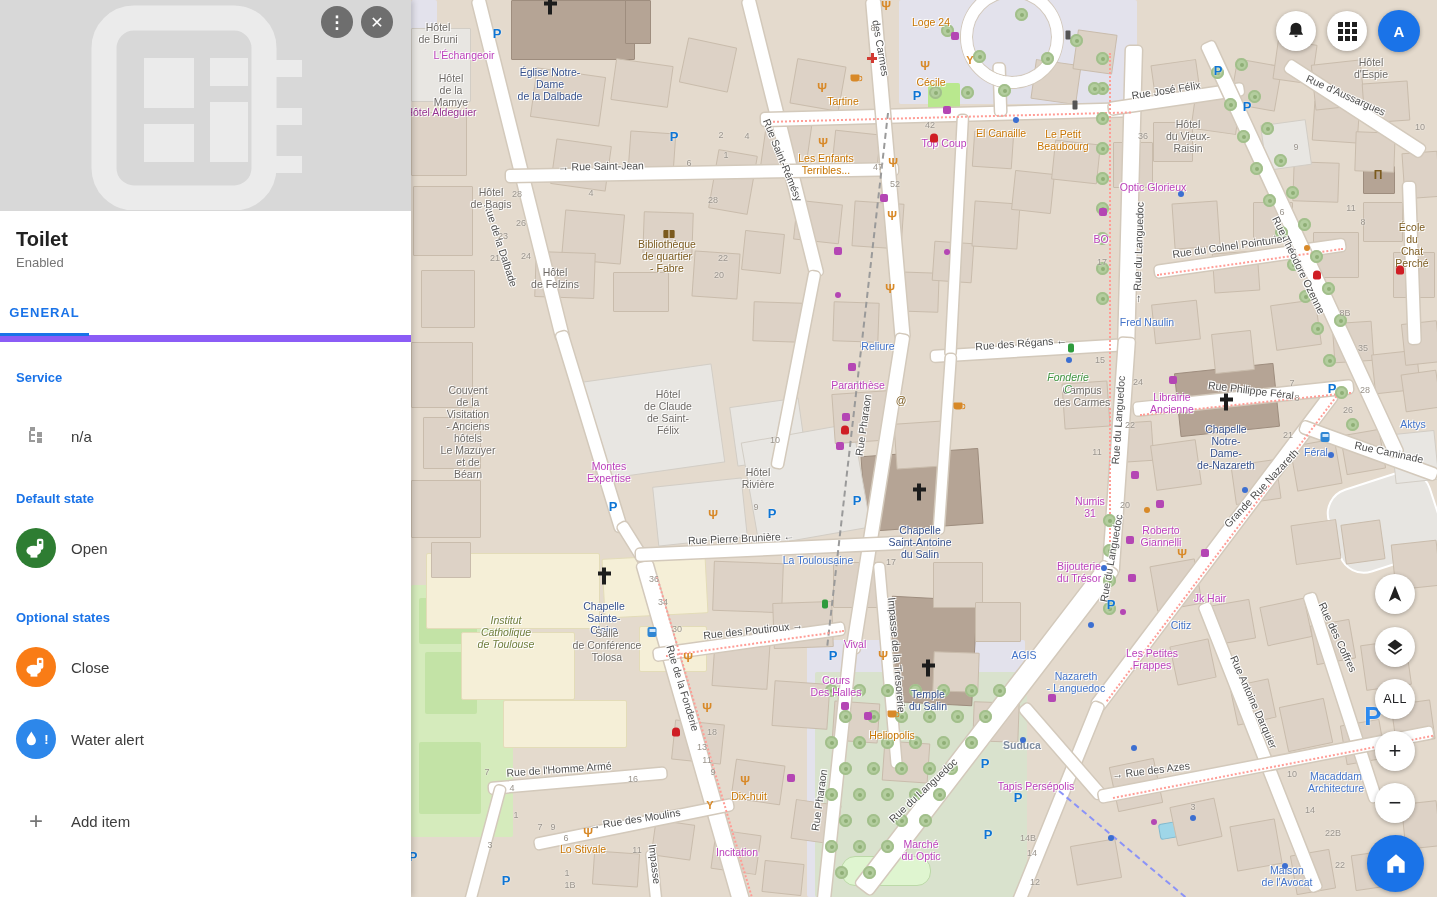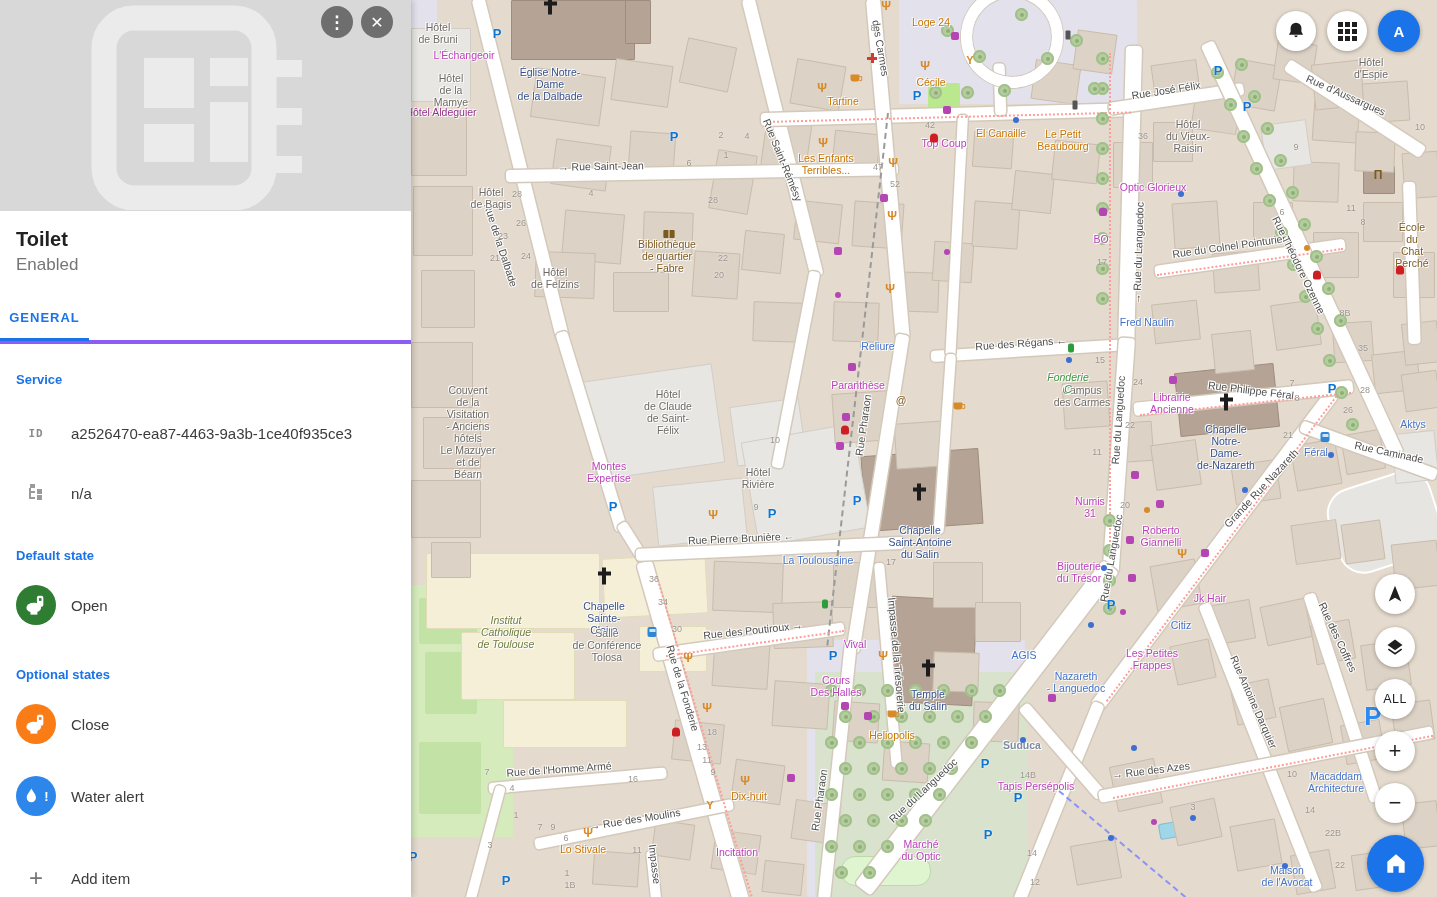--- a/index.html
+++ b/index.html
@@ -6,22 +6,22 @@
   body{width:1437px;height:897px;overflow:hidden;font-family:"Liberation Sans","DejaVu Sans",sans-serif;background:#fff;position:relative;}
   
   #panel{position:absolute;left:0;top:0;width:411px;height:897px;background:#fff;z-index:30;box-shadow:2px 0 6px rgba(0,0,0,.18);}
   #hero{position:relative;height:211px;background:#d8d8d8;overflow:hidden;}
   #hero svg{position:absolute;left:88px;top:4px;}
   .hero-btn{position:absolute;top:6px;width:32px;height:32px;border-radius:50%;background:#6e6e6e;color:#fff;display:flex;align-items:center;justify-content:center;cursor:pointer;border:none;}
   #menu-btn{left:321px;font-size:17px;font-weight:bold;letter-spacing:0;}
   #close-btn{left:361px;font-size:16px;}
   .title-block{padding:17px 16px 6px 16px;}
   .p-title{font-size:20px;font-weight:600;color:#212121;}
-  .p-sub{font-size:17px;color:#757575;margin-top:4px;}
-  .tabbar{position:relative;margin-top:14px;border-bottom:4px solid #8b5cf6;height:45px;}
+  .p-sub{font-size:13px;color:#757575;margin-top:4px;}
+  .tabbar{position:relative;margin-top:14px;border-bottom:7px solid #8b5cf6;height:45px;}
   .tab{width:89px;height:45px;display:flex;align-items:center;justify-content:center;font-size:13px;font-weight:bold;letter-spacing:1px;color:#1a73e8;cursor:pointer;}
   .tab-underline{position:absolute;left:0;bottom:-1px;width:89px;height:3px;background:#1a73e8;}
   .section-h{font-size:13px;font-weight:bold;color:#1a73e8;padding:0 16px;}
   .row{display:flex;align-items:center;padding:0 16px;}
   .row .ric{width:40px;min-width:40px;display:flex;align-items:center;justify-content:center;color:#757575;}
   .row .rtxt{margin-left:15px;font-size:15px;color:#3c3c3c;}
   .id-glyph{font-size:11px;font-weight:bold;color:#8a8a8a;letter-spacing:1px;font-family:"DejaVu Sans Mono",monospace;}
   .state-circle{width:40px;height:40px;min-width:40px;border-radius:50%;display:flex;align-items:center;justify-content:center;position:relative;}
   .plus-glyph{font-size:24px;color:#757575;font-weight:normal;}
   .bang{color:#fff;font-weight:bold;font-size:13px;margin-left:1px;}
@@ -122,26 +122,20 @@
     <div class="p-sub">Enabled</div>
   </div>
 
   <div class="tabbar">
     <div class="tab">GENERAL</div>
     <div class="tab-underline"></div>
   </div>
 
   <div class="section-h" style="margin-top:28px;">Service</div>
 
-  <div class="row" style="margin-top:38px;">
-    <span class="ric">
-        <span class="id-glyph">ID</span>
-      </span>
-    <span class="rtxt">a2526470-ea87-4463-9a3b-1ce40f935ce3</span>
-  </div>
 
   <div class="row" style="margin-top:42px;">
     <span class="ric">
       <svg width="18" height="18" viewBox="0 0 18 18">
           <g fill="#9a9a9a">
             <rect x="3" y="0" width="5" height="4"></rect>
             <rect x="2" y="4" width="2" height="11"></rect>
             <rect x="4" y="7" width="4" height="2"></rect>
             <rect x="10" y="5" width="5" height="5"></rect>
             <rect x="4" y="13" width="4" height="2"></rect>
@@ -649,21 +643,21 @@
     <div class="mnum" style="left: 226px; top: 850px;">11</div>
     <div class="mnum" style="left: 727px; top: 382px;">24</div>
     <div class="mnum" style="left: 719px; top: 425px;">22</div>
     <div class="mnum" style="left: 714px; top: 505px;">20</div>
     <div class="mnum" style="left: 877px; top: 435px;">21</div>
     <div class="mnum" style="left: 881px; top: 383px;">7</div>
     <div class="mnum" style="left: 886px; top: 398px;">8</div>
     <div class="mnum" style="left: 954px; top: 390px;">28</div>
     <div class="mnum" style="left: 937px; top: 410px;">26</div>
     <div class="mnum" style="left: 952px; top: 348px;">35</div>
-    <div class="mnum" style="left: 617px; top: 775px;">14B</div>
+    <div class="mnum" style="left: 617px; top: 838px;">14B</div>
     <div class="mnum" style="left: 621px; top: 853px;">14</div>
     <div class="mnum" style="left: 624px; top: 882px;">12</div>
     <div class="mnum" style="left: 881px; top: 774px;">10</div>
     <div class="mnum" style="left: 899px; top: 810px;">14</div>
     <div class="mnum" style="left: 922px; top: 833px;">22B</div>
     <div class="mnum" style="left: 929px; top: 865px;">22</div>
     <div class="mnum" style="left: 782px; top: 807px;">3</div>
     <div class="mnum" style="left: 934px; top: 313px;">8B</div>
     <div class="mnum" style="left: 871px; top: 212px;">6</div>
     <div class="mnum" style="left: 885px; top: 147px;">9</div>

